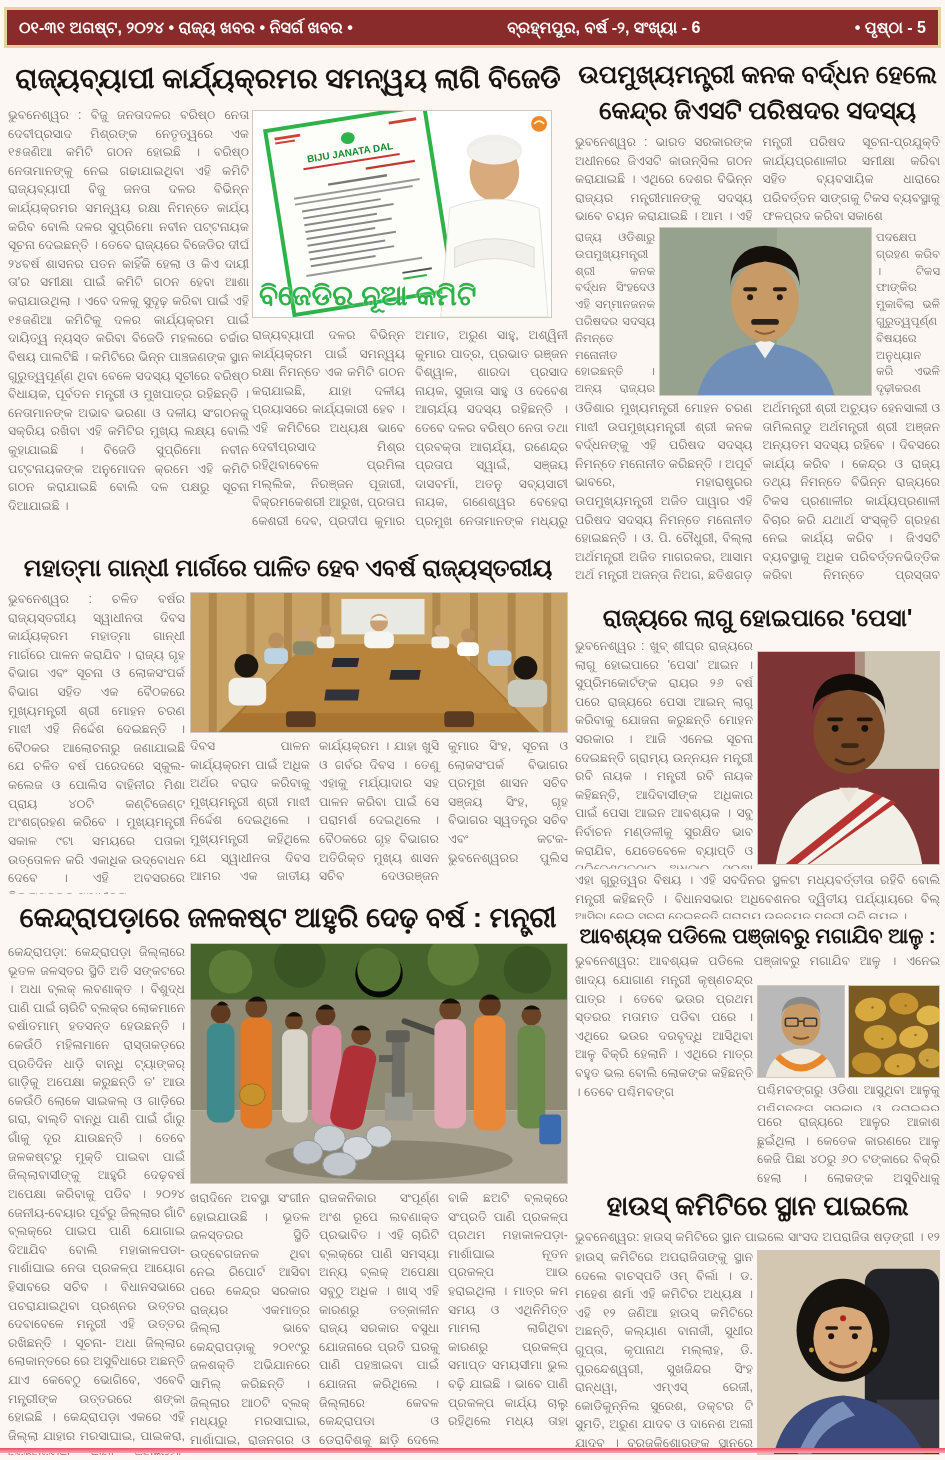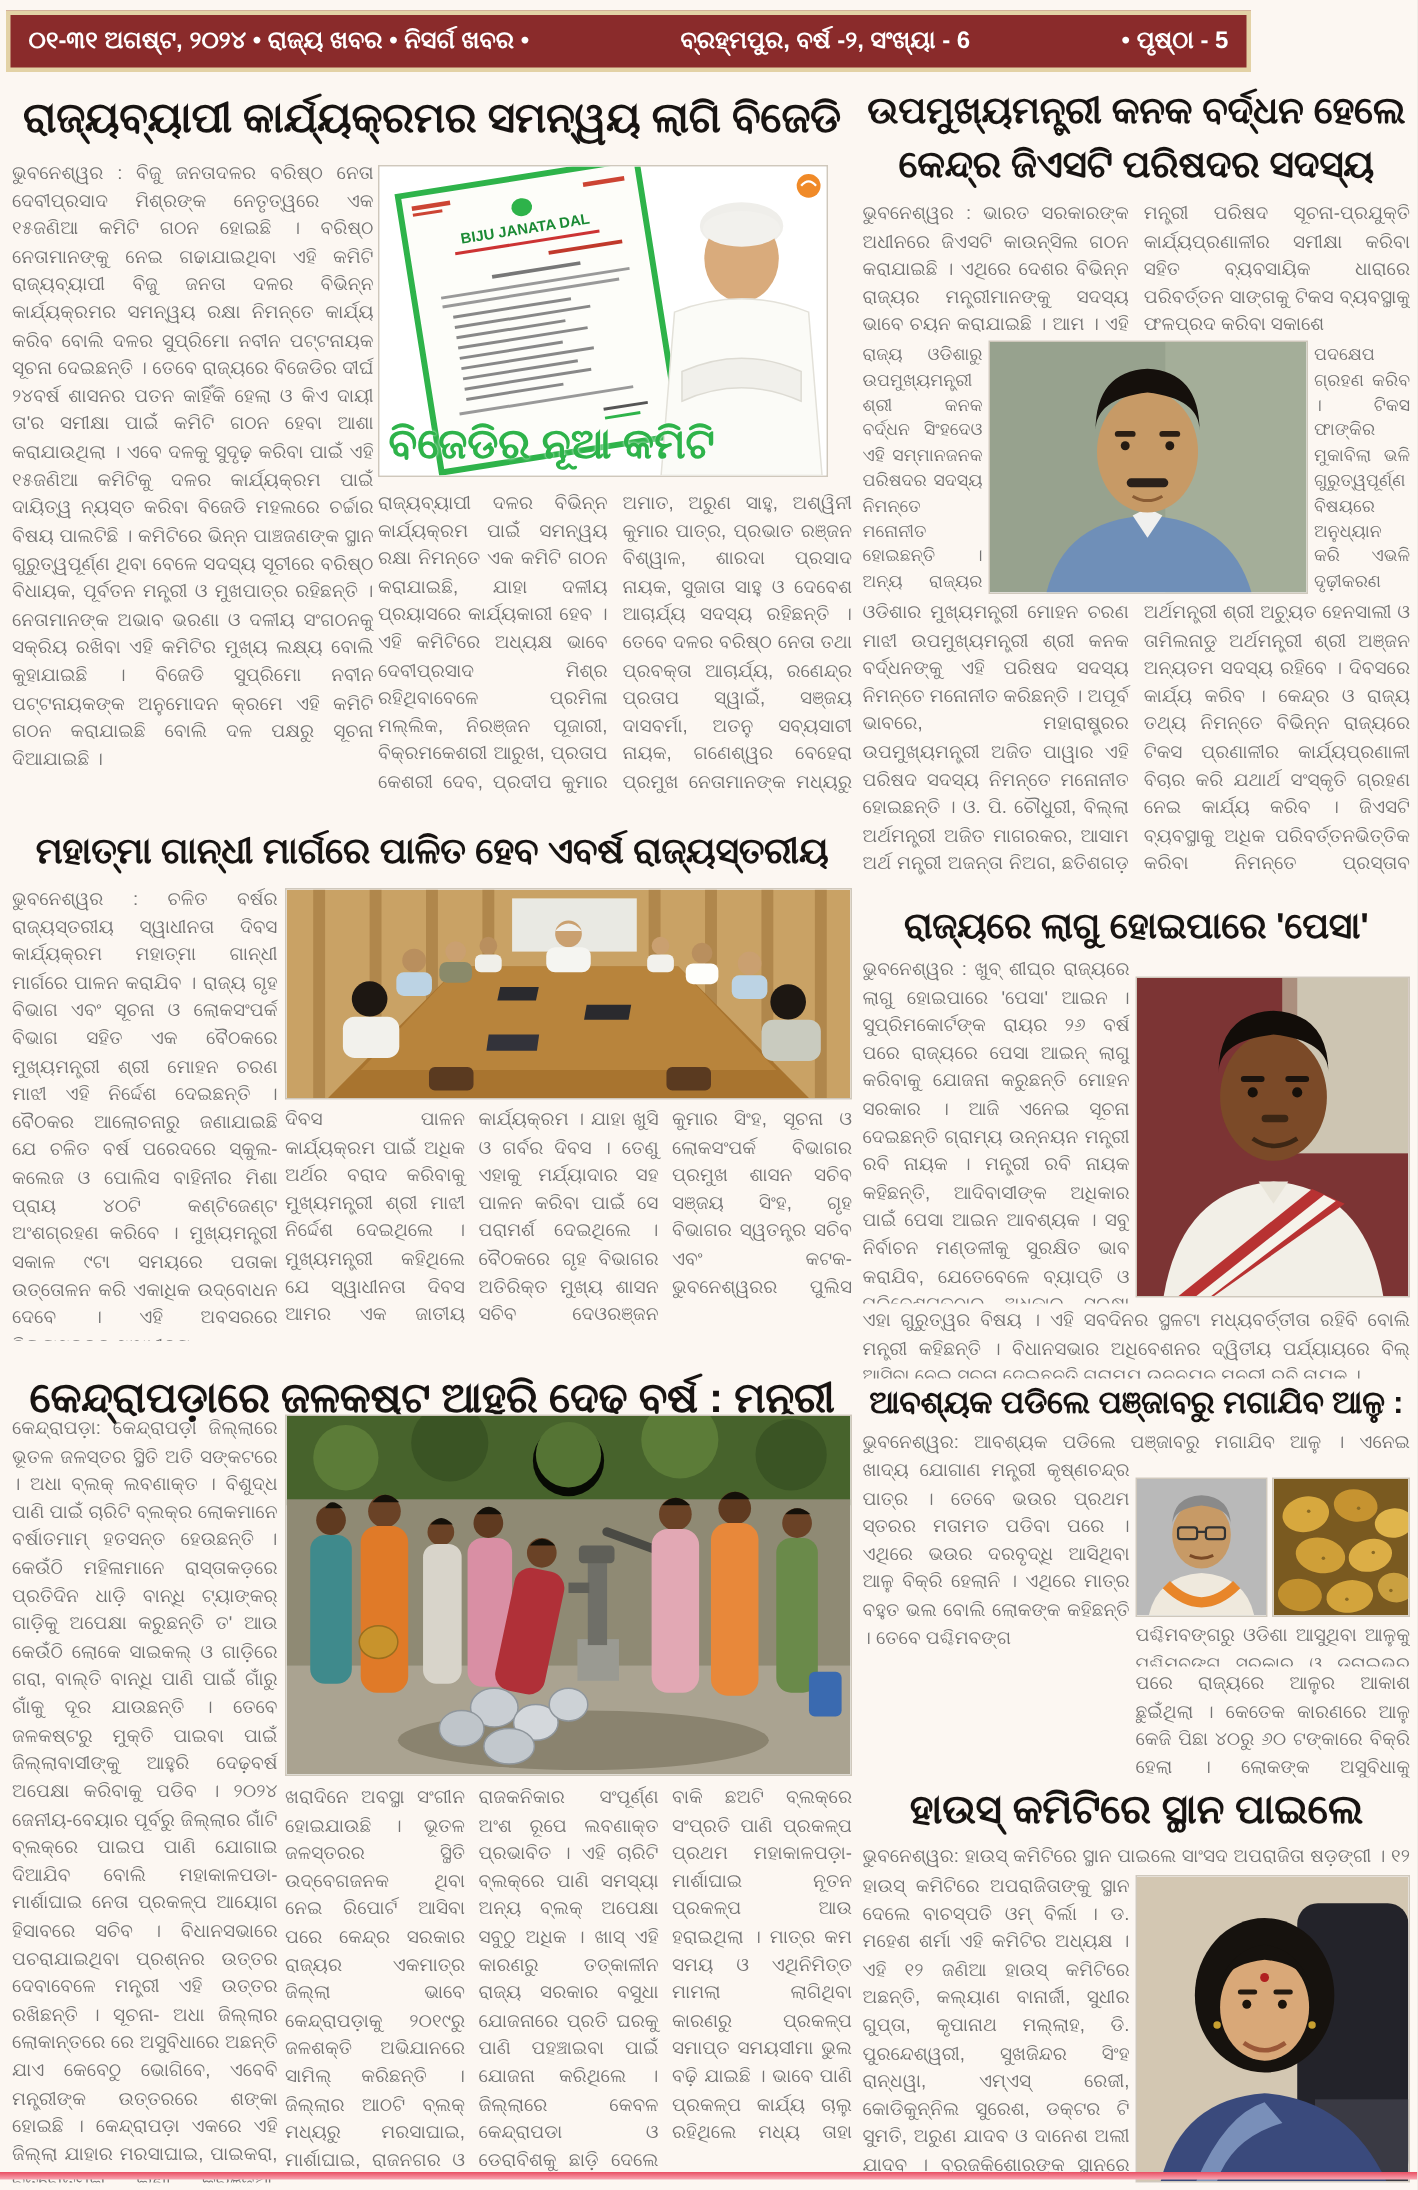--- a/index.html
+++ b/index.html
@@ -18,21 +18,21 @@
   .photo svg{display:block;width:100%;height:100%;}
   .caption-green{position:absolute;left:6px;bottom:4px;font-weight:bold;
                  font-size:28px;color:#2eb34a;text-shadow:0 0 2px #fff;}
   .bottom-rule{background:linear-gradient(#e94f63,#f8a7b3);}
 </style>
 </head>
 <body>
 
 <div id="page">
 
-  <div class="abs banner" style="left:4px;top:7px;width:830px;height:41px;background:#8a2b2b;justify-content:space-between;">
+  <div class="abs banner" style="left:4px;top:7px;width:937px;height:41px;background:#8a2b2b;justify-content:space-between;">
     <span>୦୧-୩୧ ଅଗଷ୍ଟ,  ୨୦୨୪ •  ରାଜ୍ୟ ଖବର • ନିସର୍ଗ ଖବର  •</span>
     <span>ବ୍ରହ୍ମପୁର, ବର୍ଷ -୨, ସଂଖ୍ୟା - 6</span>
     <span>•  ପୃଷ୍ଠା - 5</span>
   </div>
 
   <div class="abs headline" style="left:8px;top:56px;width:560px;height:46px;font-size:28px;line-height:46px;">ରାଜ୍ୟବ୍ୟାପୀ କାର୍ଯ୍ୟକ୍ରମର ସମନ୍ୱୟ ଲାଗି ବିଜେଡି ଗଢିଲା କମିଟି</div>
 
   <div class="abs body-col" style="left:8px;top:106px;width:241px;height:438px;">ଭୁବନେଶ୍ୱର : ବିଜୁ ଜନତାଦଳର ବରିଷ୍ଠ ନେତା ଦେବୀପ୍ରସାଦ ମିଶ୍ରଙ୍କ ନେତୃତ୍ୱରେ ଏକ ୧୫ଜଣିଆ କମିଟି ଗଠନ ହୋଇଛି । ବରିଷ୍ଠ ନେତାମାନଙ୍କୁ ନେଇ ଗଢାଯାଇଥିବା ଏହି କମିଟି ରାଜ୍ୟବ୍ୟାପୀ ବିଜୁ ଜନତା ଦଳର ବିଭିନ୍ନ କାର୍ଯ୍ୟକ୍ରମର ସମନ୍ୱୟ ରକ୍ଷା ନିମନ୍ତେ କାର୍ଯ୍ୟ କରିବ ବୋଲି ଦଳର ସୁପ୍ରିମୋ ନବୀନ ପଟ୍ଟନାୟକ ସୂଚନା ଦେଇଛନ୍ତି । ତେବେ ରାଜ୍ୟରେ ବିଜେଡିର ଦୀର୍ଘ ୨୪ବର୍ଷ ଶାସନର ପତନ କାହିଁକି ହେଲା ଓ କିଏ ଦାୟୀ ତା'ର ସମୀକ୍ଷା ପାଇଁ କମିଟି ଗଠନ ହେବା ଆଶା କରାଯାଉଥିଲା । ଏବେ ଦଳକୁ ସୁଦୃଢ଼ କରିବା ପାଇଁ ଏହି ୧୫ଜଣିଆ କମିଟିକୁ ଦଳର କାର୍ଯ୍ୟକ୍ରମ ପାଇଁ ଦାୟିତ୍ୱ ନ୍ୟସ୍ତ କରିବା ବିଜେଡି ମହଲରେ ଚର୍ଚ୍ଚାର ବିଷୟ ପାଲଟିଛି । କମିଟିରେ ଭିନ୍ନ ପାଞ୍ଚଜଣଙ୍କ ସ୍ଥାନ ଗୁରୁତ୍ୱପୂର୍ଣ୍ଣ ଥିବା ବେଳେ ସଦସ୍ୟ ସୂଚୀରେ ବରିଷ୍ଠ ବିଧାୟକ, ପୂର୍ବତନ ମନ୍ତ୍ରୀ ଓ ମୁଖପାତ୍ର ରହିଛନ୍ତି । ନେତାମାନଙ୍କ ଅଭାବ ଭରଣା ଓ ଦଳୀୟ ସଂଗଠନକୁ ସକ୍ରିୟ ରଖିବା ଏହି କମିଟିର ମୁଖ୍ୟ ଲକ୍ଷ୍ୟ ବୋଲି କୁହାଯାଇଛି । ବିଜେଡି ସୁପ୍ରିମୋ ନବୀନ ପଟ୍ଟନାୟକଙ୍କ ଅନୁମୋଦନ କ୍ରମେ ଏହି କମିଟି ଗଠନ କରାଯାଇଛି ବୋଲି ଦଳ ପକ୍ଷରୁ ସୂଚନା ଦିଆଯାଇଛି ।</div>
 
   <div class="abs photo" style="left:252px;top:110px;width:300px;height:208px;">
@@ -183,21 +183,21 @@
       <rect x="100" y="66" width="16" height="4" rx="2" fill="#1c140e"></rect>
       <circle cx="78" cy="77" r="3.4" fill="#16100a"></circle>
       <circle cx="108" cy="77" r="3.4" fill="#16100a"></circle>
       <path d="M78 108 Q92 118 108 108" stroke="#3c2614" stroke-width="3" fill="none"></path>
       <rect x="84" y="92" width="18" height="5" rx="2.5" fill="#3c2614"></rect>
     </svg>
   </div>
 
   <div class="abs body-col" style="left:575px;top:871px;width:365px;height:48px;">ଏହା ଗୁରୁତ୍ୱର ବିଷୟ । ଏହି ସବଦିନର ସ୍ଥଳଟା ମଧ୍ୟବର୍ତ୍ତୀତା ରହିବି ବୋଲି ମନ୍ତ୍ରୀ କହିଛନ୍ତି । ବିଧାନସଭାର ଅଧିବେଶନର ଦ୍ୱିତୀୟ ପର୍ଯ୍ୟାୟରେ ବିଲ୍ ଆସିବା ନେଇ ସୂଚନା ଦେଇଛନ୍ତି ଗ୍ରାମ୍ୟ ଉନ୍ନୟନ ମନ୍ତ୍ରୀ ରବି ନାୟକ ।</div>
 
-  <div class="abs headline" style="left:8px;top:897px;width:560px;height:42px;font-size:28px;line-height:42px;margin-top:14px;">କେନ୍ଦ୍ରାପଡ଼ାରେ ଜଳକଷ୍ଟ ଆହୁରି ଦେଢ଼ ବର୍ଷ : ମନ୍ତ୍ରୀ</div>
+  <div class="abs headline" style="left:8px;top:897px;width:560px;height:42px;font-size:28px;line-height:42px;">କେନ୍ଦ୍ରାପଡ଼ାରେ ଜଳକଷ୍ଟ ଆହୁରି ଦେଢ଼ ବର୍ଷ : ମନ୍ତ୍ରୀ</div>
 
   <div class="abs body-col" style="left:8px;top:943px;width:177px;height:512px;">କେନ୍ଦ୍ରାପଡ଼ା: କେନ୍ଦ୍ରାପଡ଼ା ଜିଲ୍ଲାରେ ଭୂତଳ ଜଳସ୍ତର ସ୍ଥିତି ଅତି ସଙ୍କଟରେ । ଅଧା ବ୍ଲକ୍ ଲବଣାକ୍ତ । ବିଶୁଦ୍ଧ ପାଣି ପାଇଁ ଚାରିଟି ବ୍ଲକ୍‌ର ଲୋକମାନେ ବର୍ଷାତମାମ୍ ହତସନ୍ତ ହେଉଛନ୍ତି । କେଉଁଠି ମହିଳାମାନେ ରାସ୍ତାକଡ଼ରେ ପ୍ରତିଦିନ ଧାଡ଼ି ବାନ୍ଧି ଟ୍ୟାଙ୍କର୍ ଗାଡ଼ିକୁ ଅପେକ୍ଷା କରୁଛନ୍ତି ତ' ଆଉ କେଉଁଠି ଲୋକେ ସାଇକଲ୍ ଓ ଗାଡ଼ିରେ ଗରା, ବାଲ୍ତି ବାନ୍ଧି ପାଣି ପାଇଁ ଗାଁରୁ ଗାଁକୁ ଦୂର ଯାଉଛନ୍ତି । ତେବେ ଜଳକଷ୍ଟରୁ ମୁକ୍ତି ପାଇବା ପାଇଁ ଜିଲ୍ଲାବାସୀଙ୍କୁ ଆହୁରି ଦେଢ଼ବର୍ଷ ଅପେକ୍ଷା କରିବାକୁ ପଡିବ । ୨୦୨୪ ଜେନୀୟ-ବେୟାର ପୂର୍ବରୁ ଜିଲ୍ଲାର ଗାଁଟି ବ୍ଲକ୍‌ରେ ପାଇପ ପାଣି ଯୋଗାଇ ଦିଆଯିବ ବୋଲି ମହାକାଳପଡା-ମାର୍ଶାଘାଇ ନେତା ପ୍ରକଳ୍ପ ଆୟୋଗ ହିସାବରେ ସଚିବ । ବିଧାନସଭାରେ ପଚରାଯାଇଥିବା ପ୍ରଶ୍ନର ଉତ୍ତର ଦେବାବେଳେ ମନ୍ତ୍ରୀ ଏହି ଉତ୍ତର ରଖିଛନ୍ତି । ସୂଚନା- ଅଧା ଜିଲ୍ଲାର ଲୋକାନ୍ତରେ ରେ ଅସୁବିଧାରେ ଅଛନ୍ତି ଯାଏ କେବେଠୁ ଭୋଗିବେ, ଏବେବି ମନ୍ତ୍ରୀଙ୍କ ଉତ୍ତରରେ ଶଙ୍କା ହୋଇଛି । କେନ୍ଦ୍ରାପଡ଼ା ଏକରେ ଏହି ଜିଲ୍ଲା ଯାହାର ମରସାଘାଇ, ପାଇକରା, ଚିତ୍ରୋତ୍ପଳା, ଲୁଣା, କରଞ୍ଜିଆ, ବିରୁପା, ବ୍ରାହ୍ମଣୀ, ଦେବେନ୍ଦ୍ରୀ, ଖରସ୍ରୋତା, ଗୋବରୀ, କାନୀ, ପାଟସାଳା, ହଂସୁଆ, ଖୋଲା ନଦୀ ଘେରଥିବେ ପ୍ରାୟ ୧୪ଟି ନଦୀ ଏହି ଜିଲ୍ଲା ଦେଇ ପ୍ରବାହିତ ହୋଇଛି । ଏଦେଶବ ନଦୀ ସମ୍ପୂର୍ଣ୍ଣ ଥିବା ଯାହା ବିଶା ମିଶିଛି । ଚାରି ଦାଶରାଥୁ ଅବସ୍ଥା ସଂକଟଜନକ ସ୍ଥିତିରେ ରହିଛି । ଜିଲ୍ଲାବାସୀ ବିଶୁଦ୍ଧ ପାଣି ଟୋପାଏ ପାଉନାହାଁନ୍ତି ।</div>
 
   <div class="abs photo" style="left:190px;top:943px;width:378px;height:241px;">
     <svg viewBox="0 0 380 241" preserveAspectRatio="none">
       <rect width="380" height="60" fill="#47632c"></rect>
       <circle cx="40" cy="28" r="22" fill="#5c7c38"></circle>
         <circle cx="110" cy="18" r="26" fill="#3a5424"></circle>
       <circle cx="190" cy="30" r="24" fill="#55743­4" opacity="0.9"></circle>
         <circle cx="190" cy="26" r="22" fill="#557434"></circle>

